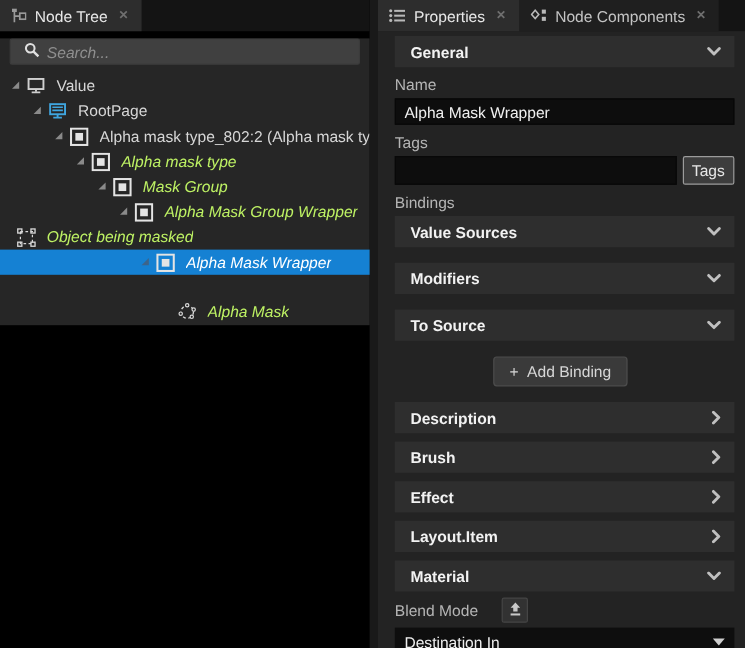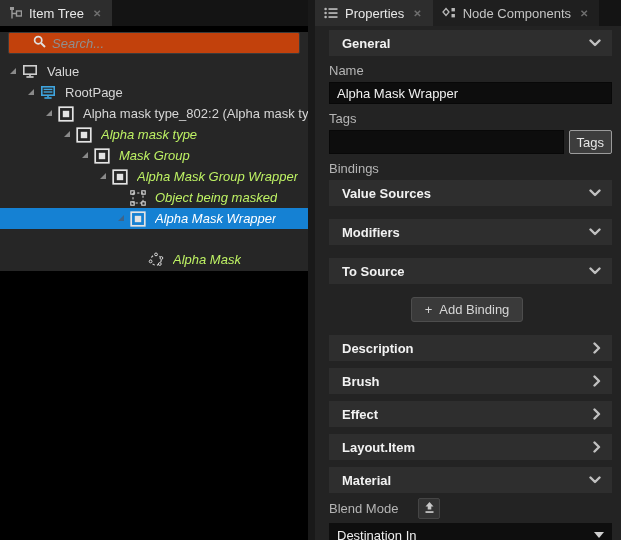--- a/index.html
+++ b/index.html
@@ -20,22 +20,22 @@
   .tabbar { height:26px; background:#141414; display:flex; align-items:stretch; }
   .tab { display:flex; align-items:center; gap:7px; padding:0 9px; color:#c4c4c4; background:#1f1f1f; cursor:default; }
   .tab.active { background:#2d2d2d; color:#e8e8e8; }
   .tab .tab-close { color:#6f6f6f; font-size:10px; font-weight:bold; padding:1px 2px; }
   .tab .tab-icon { display:flex; align-items:center; }
 
   
   #left-top { background:#262626; padding-bottom:1px; }
   .searchbox {
     margin:6px 8px 7px 8px; height:22px;
-    background:#c2410c; border:1px solid #3b3b3b; border-radius:2px;
-    display:flex; align-items:center; padding:0 24px; gap:6px;
+    background:#404040; border:1px solid #3b3b3b; border-radius:2px;
+    display:flex; align-items:center; padding:0 11px; gap:6px;
   }
   .searchbox input {
     flex:1; background:transparent; border:none; outline:none;
     color:#d0d0d0; font-style:italic; font-size:13px; font-family:"Liberation Sans",sans-serif;
   }
   .searchbox input::placeholder { color:#8f8f8f; font-style:italic; }
 
   #tree {}
   .tree-row { height:21px; display:flex; align-items:center; white-space:nowrap; overflow:hidden; color:#d6d6d6; }
   .tree-row.prefab .tree-label { font-style:italic; color:#bef264; }
@@ -94,21 +94,21 @@
 <div id="left-panel" class="panel">
   <div class="tabbar">
     <div class="tab active">
       <span class="tab-icon">
           <svg width="13" height="13" viewBox="0 0 13 13">
             <path d="M3 1.5 v10 M3 6.5 h4" stroke="#9a9a9a" stroke-width="1.4" fill="none"></path>
             <rect x="7.5" y="4" width="5" height="5" fill="none" stroke="#9a9a9a" stroke-width="1.4"></rect>
             <rect x="1" y="0" width="4" height="3" fill="#9a9a9a"></rect>
           </svg>
         </span>
-      <span>Item Tree</span>
+      <span>Node Tree</span>
       <span class="tab-close">✕</span>
     </div>
   </div>
   <div id="left-top">
     <div class="searchbox">
       <span><svg width="13" height="13" viewBox="0 0 13 13">
             <circle cx="5.2" cy="5.2" r="3.6" fill="none" stroke="#e0e0e0" stroke-width="1.7"></circle>
             <line x1="8" y1="8" x2="12" y2="12" stroke="#e0e0e0" stroke-width="2"></line>
           </svg></span>
       <input type="text" placeholder="Search..." style="">
@@ -171,21 +171,21 @@
         <div class="tree-row prefab" style="padding-left: 98px;">
     <span class="expander open"></span>
     <span class="node-icon">
             <svg width="16" height="16" viewBox="0 0 16 16">
               <rect x="1.2" y="1.2" width="13.6" height="13.6" fill="none" stroke="#e4e4e4" stroke-width="1.7"></rect>
               <rect x="4.8" y="4.8" width="6.4" height="6.4" fill="#e4e4e4"></rect>
             </svg>
           </span>
     <span class="tree-label">Alpha Mask Group Wrapper</span>
   </div>
-        <div class="tree-row prefab" style="padding-left: 116px; align-items: center;">
+        <div class="tree-row prefab" style=" align-items: center;">
     <span class="expander"></span>
     <span class="node-icon">
             <svg width="16" height="16" viewBox="0 0 16 16">
               <rect x="3" y="3" width="10" height="10" fill="none" stroke="#d8d8d8" stroke-width="1" stroke-dasharray="2.2 2"></rect>
               <g fill="none" stroke="#d8d8d8" stroke-width="1.1">
                 <rect x="0.8" y="0.8" width="3.4" height="3.4"></rect>
                 <rect x="11.8" y="0.8" width="3.4" height="3.4"></rect>
                 <rect x="0.8" y="11.8" width="3.4" height="3.4"></rect>
                 <rect x="11.8" y="11.8" width="3.4" height="3.4"></rect>
               </g>

